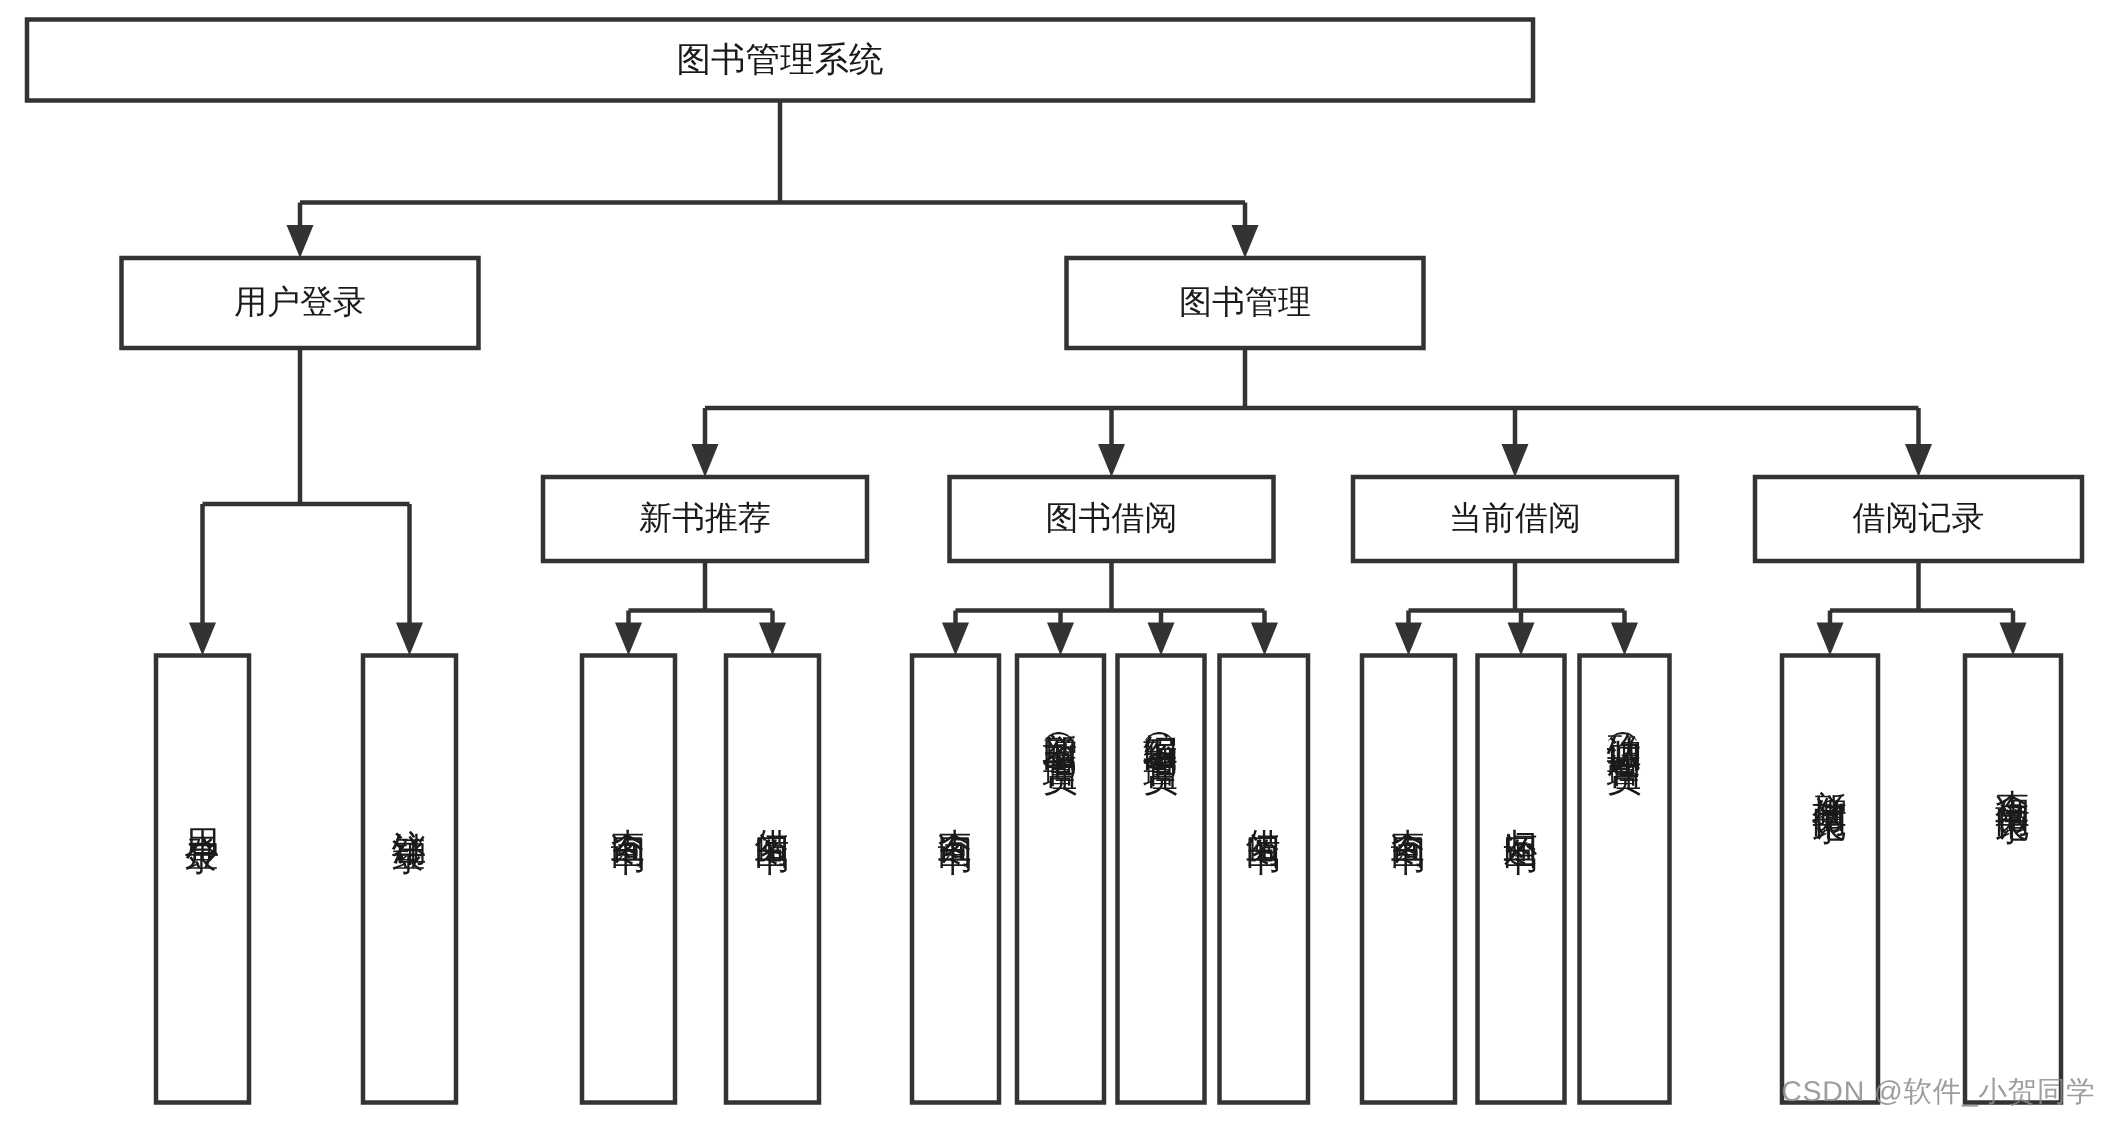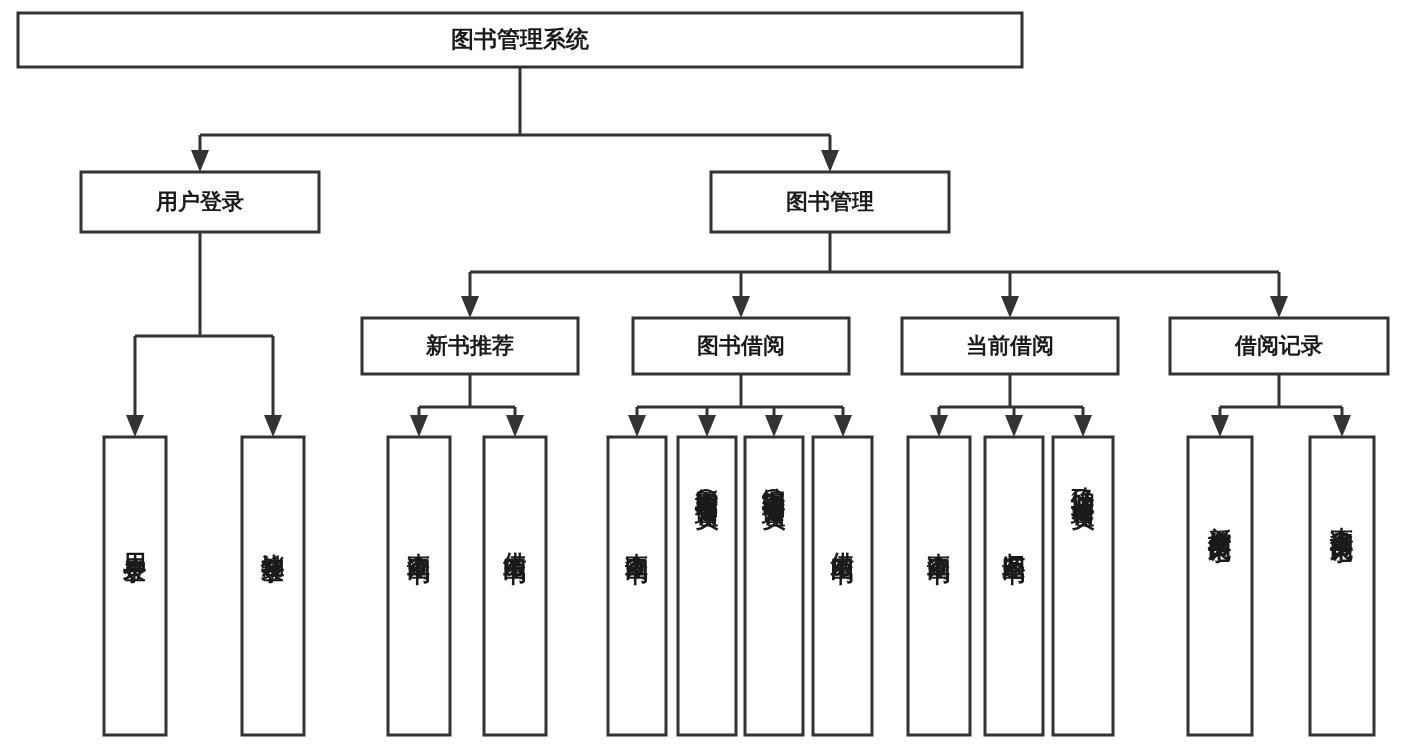--- a/index.html
+++ b/index.html
@@ -12,21 +12,20 @@
     width: 1405px;
     height: 747px;
     font-family: "Liberation Sans", "DejaVu Sans", sans-serif;
     overflow: hidden;
   }
   #diagram-root {
     position: relative;
     width: 1405px;
     height: 747px;
     background: #ffffff;
-    font-weight: bold;
   }
   svg.diagram-canvas {
     position: absolute;
     top: 0;
     left: 0;
     width: 1405px;
     height: 747px;
     display: block;
   }
   .node-box {
@@ -226,13 +225,14 @@
       <div class="vlabel-wrap" style="left: 1053px; top: 437px; width: 60px; height: 298px; padding-top: 32px; box-sizing: border-box;">
         <div class="vlabel-text">确认归还（管理员）</div>
       </div>
       <div class="vlabel-wrap" style="left: 1188px; top: 437px; width: 64px; height: 298px; padding-top: 71px; box-sizing: border-box;">
         <div class="vlabel-text">新增借阅记录</div>
       </div>
       <div class="vlabel-wrap" style="left: 1310px; top: 437px; width: 64px; height: 298px; padding-top: 71px; box-sizing: border-box;">
         <div class="vlabel-text">查询借阅记录</div>
       </div>
     </div>
+  <div class="watermark">CSDN @软件_小贺同学</div>
 </div>
 
 </body></html>

